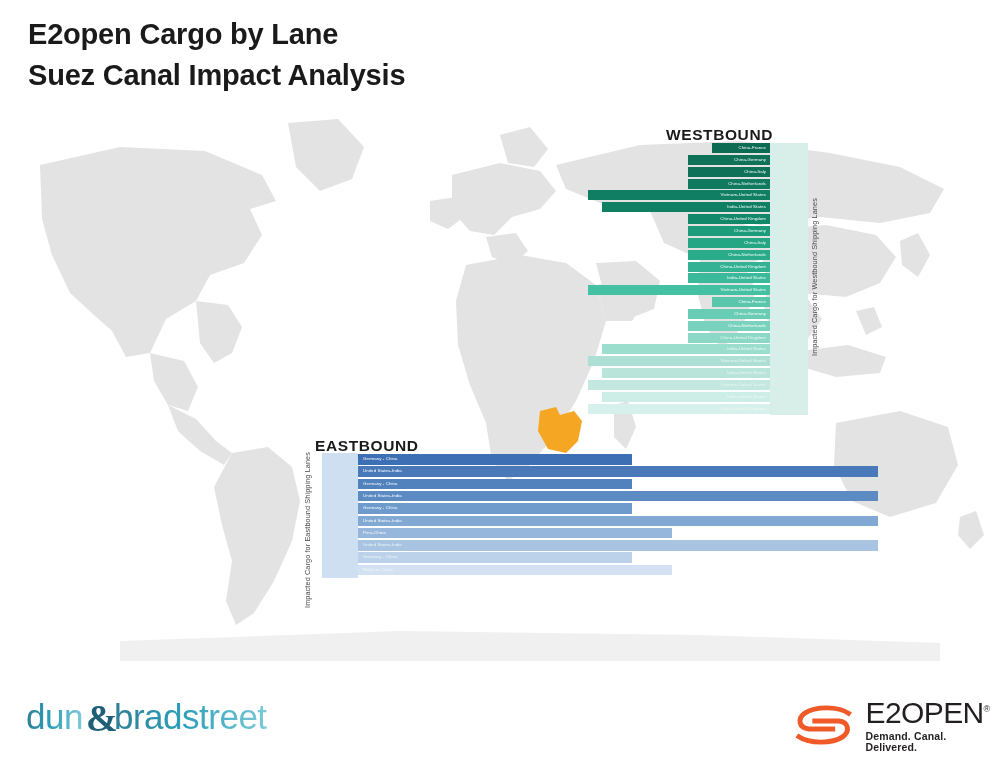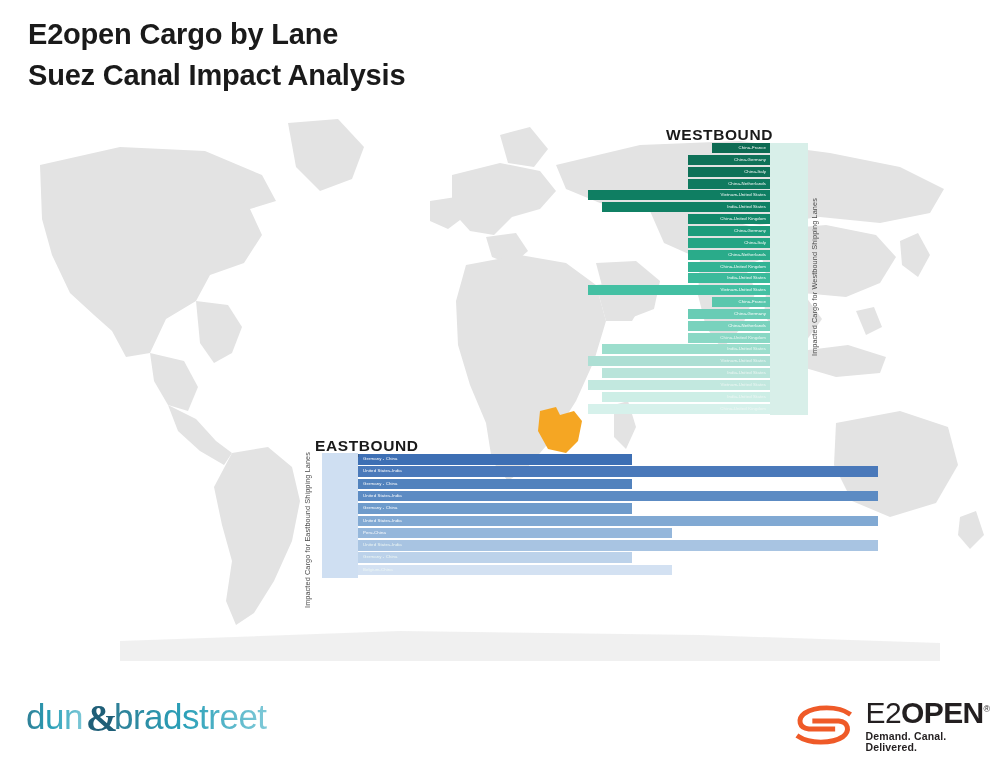--- a/index.html
+++ b/index.html
@@ -122,21 +122,21 @@
     align-items: center;
     gap: 11px;
   }
   .e2o-wordmark { line-height: 1; }
   .e2o-name {
     font-size: 30px;
     color: #231f20;
     letter-spacing: -0.6px;
     font-family: "Liberation Sans", sans-serif;
   }
-  .e2o-name b { font-weight: bold; }
+  .e2o-name b { font-weight: normal; }
   .e2o-reg { font-size: 9px; vertical-align: super; }
   .e2o-tag {
     font-size: 10.5px;
     font-weight: bold;
     color: #231f20;
     letter-spacing: 0.15px;
     margin-top: 3px;
   }
 </style>
 </head>

